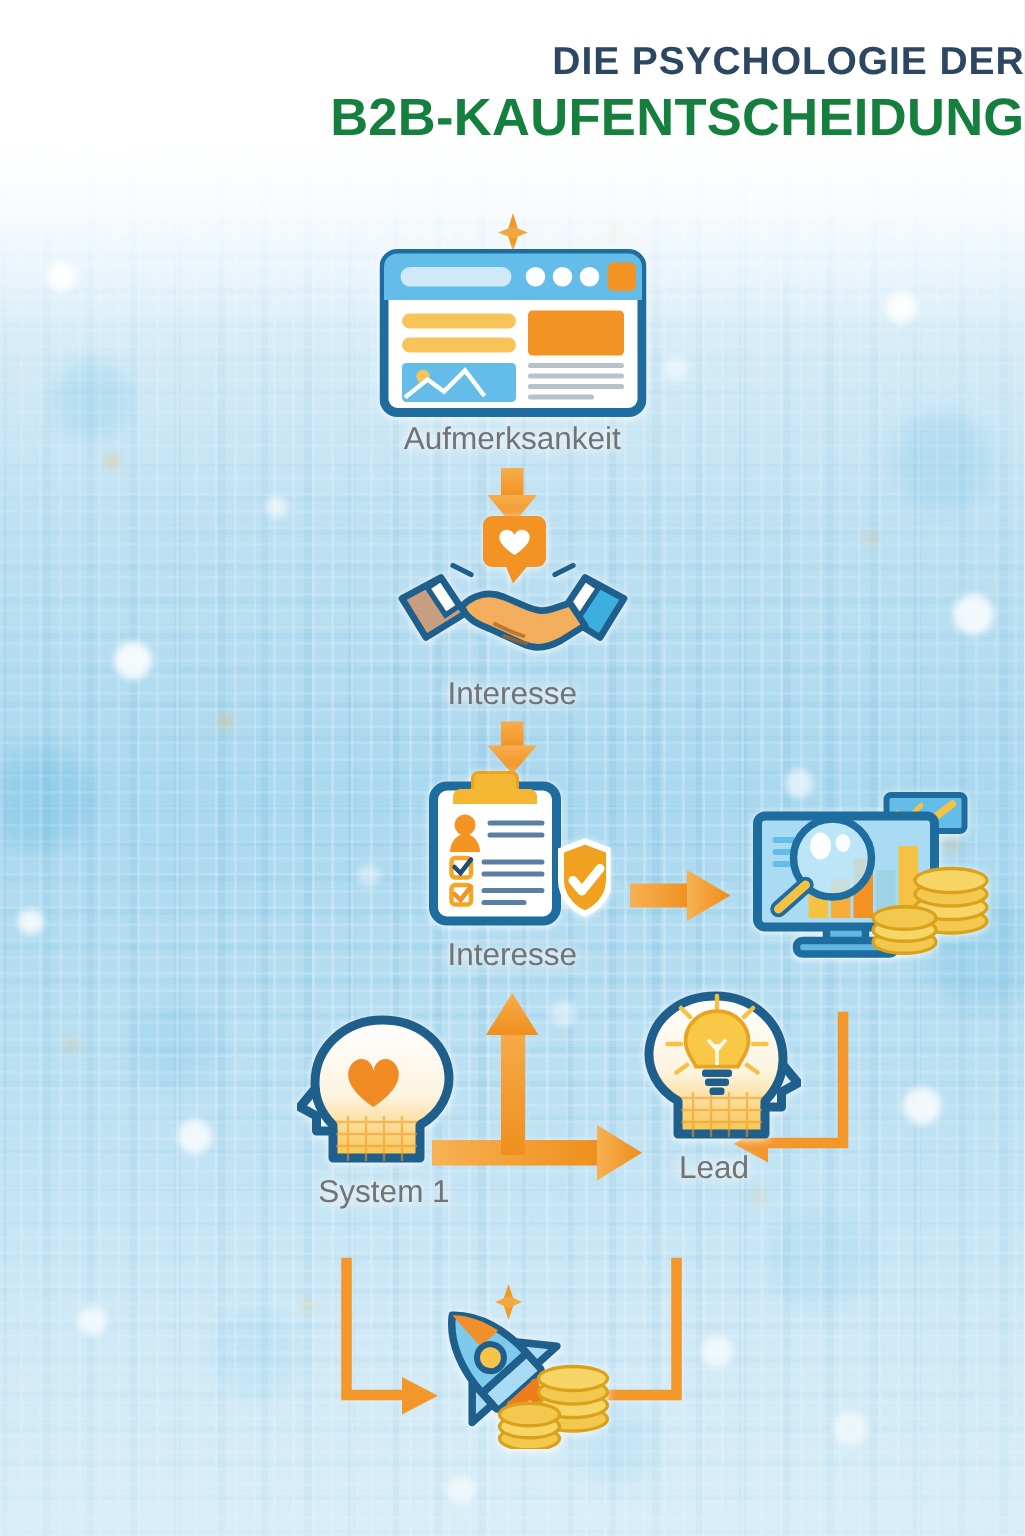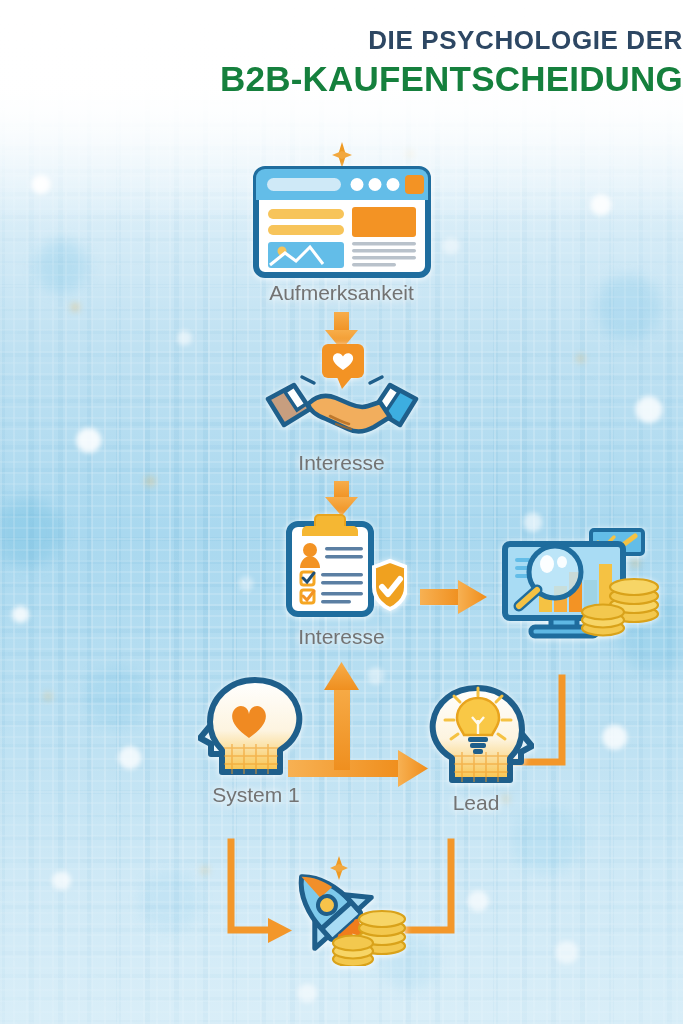--- a/index.html
+++ b/index.html
@@ -104,21 +104,21 @@
   .node .label.small { font-size: 19px; }
   .icon-wrap { display: block; margin: 0 auto; line-height: 0;
                filter: drop-shadow(0 1px 3px rgba(255,255,255,.85)); }
 
   
   #n-attention { top: 166px; left: 50%; transform: translateX(-50%); width: 300px; }
   #n-trust     { top: 344px; left: 50%; transform: translateX(-50%); width: 300px; }
   #n-interest  { top: 514px; left: 50%; transform: translateX(-50%); width: 260px; text-align: center; }
   #n-analysis  { top: 528px; left: 487px; width: 190px; }
   #n-system1   { top: 676px; left: 176px; width: 160px; }
-  #n-lead      { top: 684px; left: 396px; width: 160px; }
+  #n-lead      { top: 660px; left: 396px; width: 160px; }
   #n-growth    { top: 862px; left: 50%; transform: translateX(-50%); width: 360px; }
 
   .connectors { position: absolute; inset: 0; z-index: 8; }
   .decor { position: absolute; z-index: 9; }
 </style>
 </head>
 <body>
 
 <div id="poster">
 

